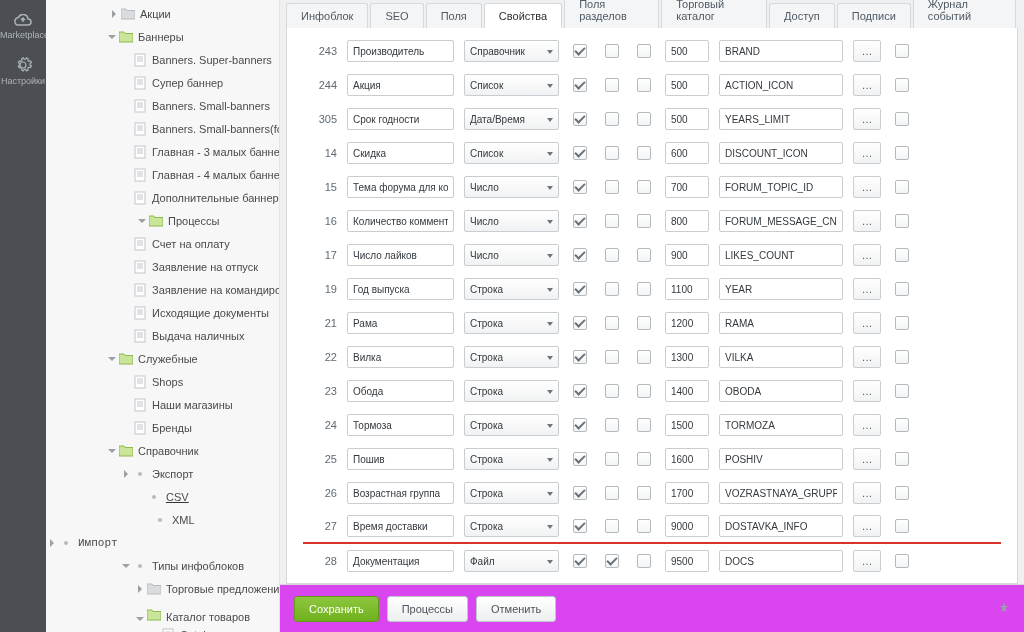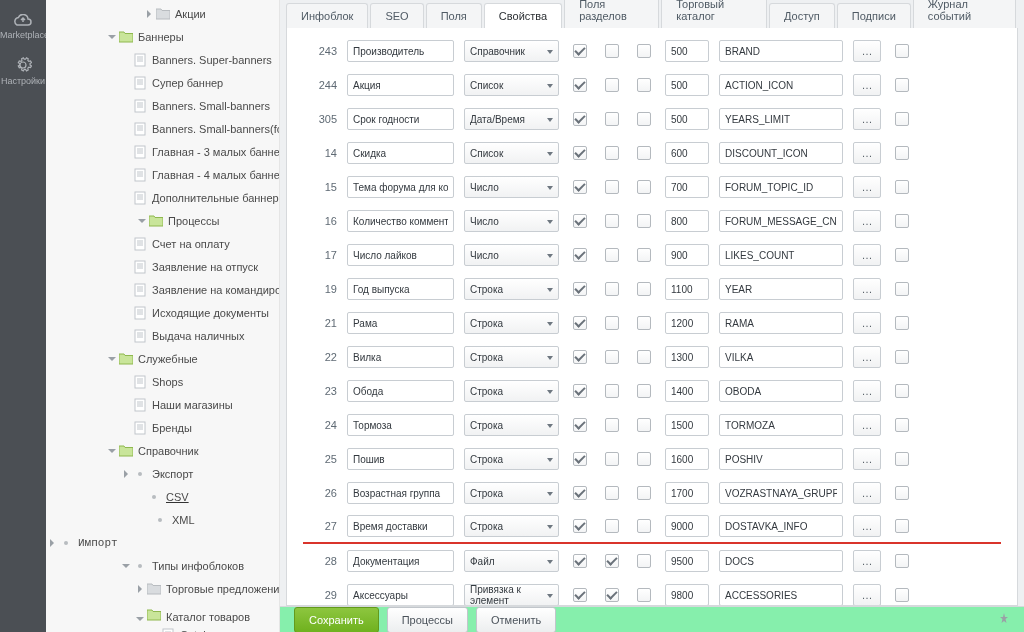--- a/index.html
+++ b/index.html
@@ -27,21 +27,21 @@
 .inp{width:107px;height:22px;border:1px solid #c8cdd2;border-radius:2px;padding:0 5px;font-size:10px;color:#33393f;background:#fff}
 .sel{width:95px;height:22px;border:1px solid #c8cdd2;border-radius:2px;background:linear-gradient(#fff,#f1f2f3);font-size:10px;color:#33393f;padding:0 18px 0 5px;position:relative;display:flex;align-items:center}
 .sel:after{content:"";position:absolute;right:5px;top:9px;border-left:3px solid transparent;border-right:3px solid transparent;border-top:4px solid #6e7780}
 .cb{width:14px;height:14px;border:1px solid #b4b9be;border-radius:2px;background:linear-gradient(#fff,#f3f4f5);display:flex;align-items:center;justify-content:center;flex-shrink:0}
 .cb.c{background:linear-gradient(#fff,#f3f4f5)}
 .cb.c:after{content:"";width:8px;height:4px;border-left:2px solid #6a727a;border-bottom:2px solid #6a727a;transform:rotate(-45deg);margin-top:-3px}
 .cbwrap{width:22px;display:flex;justify-content:center}
 .sort{width:44px;height:22px;border:1px solid #c8cdd2;border-radius:2px;padding:0 5px;font-size:10px;color:#33393f;text-align:left;background:#fff}
 .code{width:124px;height:22px;border:1px solid #c8cdd2;border-radius:2px;padding:0 5px;font-size:10px;color:#33393f;background:#fff}
 .more{width:28px;height:22px;border:1px solid #c8cdd2;border-radius:2px;background:linear-gradient(#fff,#f1f2f3);display:flex;align-items:center;justify-content:center;color:#5a626a;cursor:pointer}
-.footer{height:26px;background:#86efac;border-top:1px solid #d6d9dc;display:flex;align-items:center;padding:0 14px;gap:8px;flex-shrink:0}
+.footer{height:48px;background:#d946ef;border-top:1px solid #d6d9dc;display:flex;align-items:center;padding:0 14px;gap:8px;flex-shrink:0}
 .btn{height:26px;padding:0 14px;border-radius:3px;border:1px solid #c1c6cb;background:linear-gradient(#fff,#eceeef);color:#4b535b;font-size:11px;cursor:pointer;display:flex;align-items:center}
 .btn.pri{background:linear-gradient(#8dc63f,#6fb11e);border-color:#639a1c;color:#fff}
 .pin{margin-left:auto;color:#9aa0a6;cursor:pointer}
 .sidebar::-webkit-scrollbar,.content::-webkit-scrollbar{width:10px}
 .sidebar::-webkit-scrollbar-thumb,.content::-webkit-scrollbar-thumb{background:#cfd3d7;border-radius:5px}
 </style>
 </head>
 <body>
 
 <div class="app">
@@ -55,21 +55,21 @@
       </div>
       <div class="rail-item">
         <svg width="18" height="18" viewBox="0 0 18 18">
           <path d="M9 6a3 3 0 100 6 3 3 0 000-6zm7 3l1.5.9-1 1.7-1.7-.4a6 6 0 01-1 1l.4 1.7-1.7 1-.9-1.5a6 6 0 01-1.4 0L9.3 15l-1.7-1 .4-1.7a6 6 0 01-1-1l-1.7.4-1-1.7L5.8 9a6 6 0 010-1.4L4.3 6.7l1-1.7 1.7.4a6 6 0 011-1L7.6 2.7l1.7-1 .9 1.5a6 6 0 011.4 0l.9-1.5 1.7 1-.4 1.7a6 6 0 011 1l1.7-.4 1 1.7L16 7.6c.1.5.1.9 0 1.4z" fill="none" stroke="#aeb2b7" stroke-width="1.2"></path>
         </svg>
         <div>Настройки</div>
       </div>
     </div>
   <div class="sidebar">
       <div class="tree" id="tree">
-        <div class="node" style="padding-left: 62px; margin-left: 35px;">
+        <div class="node" style="padding-left: 62px;">
           <span class="chev">
             <svg viewBox="0 0 8 8">
               <path d="M2 0l4 4-4 4z" fill="#9aa0a6"></path>
             </svg>
           </span>
           <span class="ficon">
             <svg width="14" height="12" viewBox="0 0 14 12">
               <path d="M0 1h5l1 1.5h8V11H0z" fill="#d9dcdf" stroke="#b8bcc0"></path>
             </svg>
           </span>

